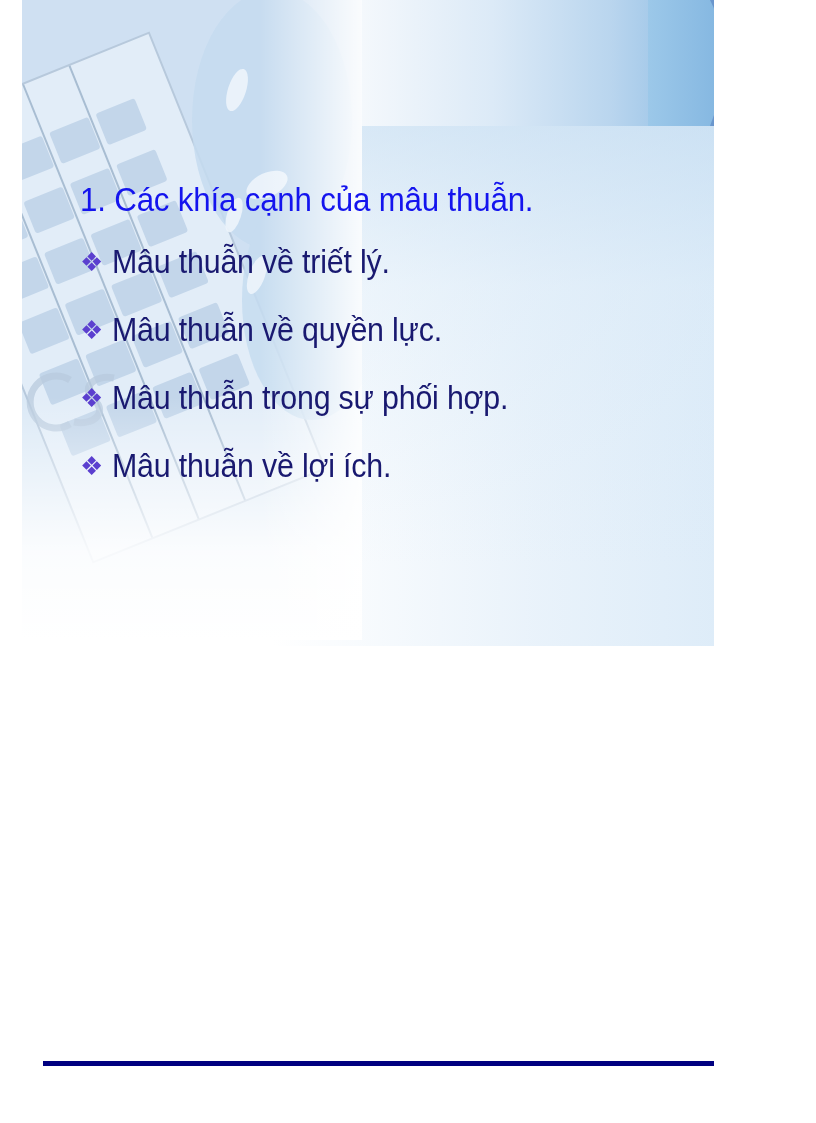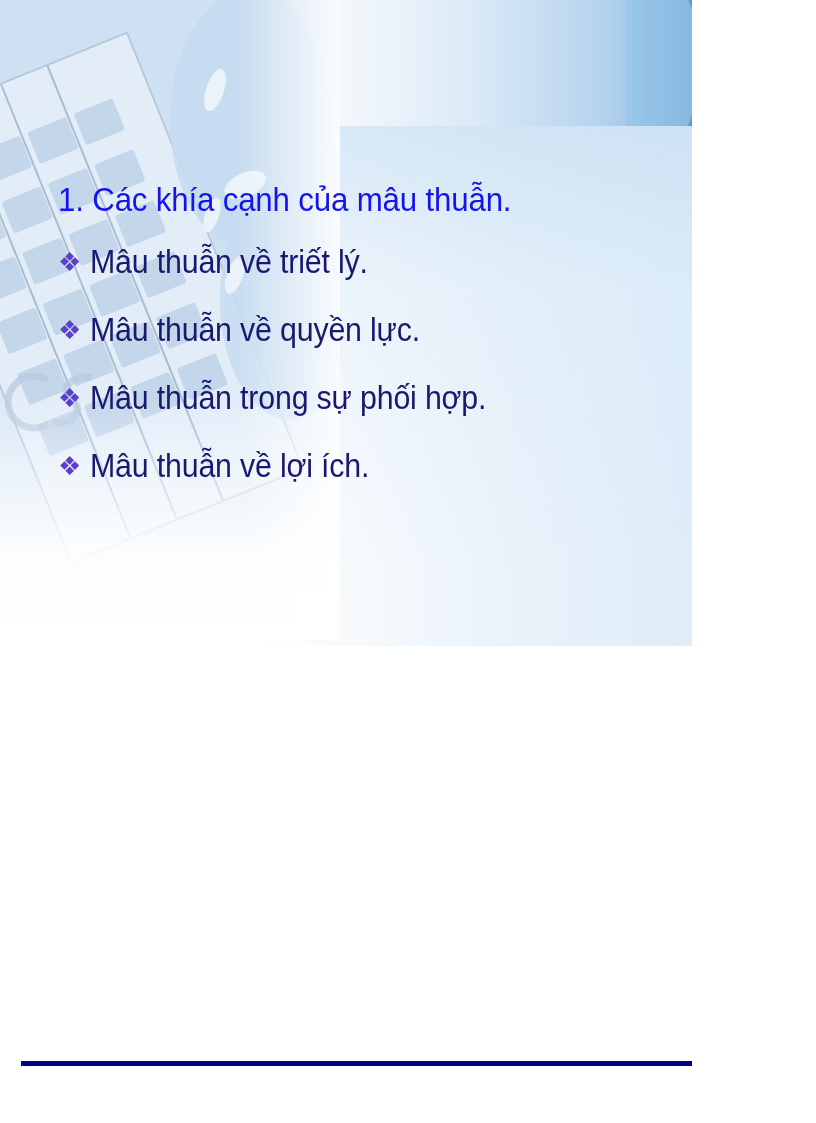--- a/index.html
+++ b/index.html
@@ -11,20 +11,21 @@
     font-family: "Liberation Sans", "DejaVu Sans", sans-serif;
   }
 
   
   #slide {
     position: relative;
     width: 692px;
     height: 1123px;
     overflow: hidden;
     background: #fdba74;
+    margin-left: 22px;
   }
 
   
   .top-band {
     position: absolute;
     left: 0;
     top: 0;
     width: 816px;
     height: 126px;
     overflow: hidden;

